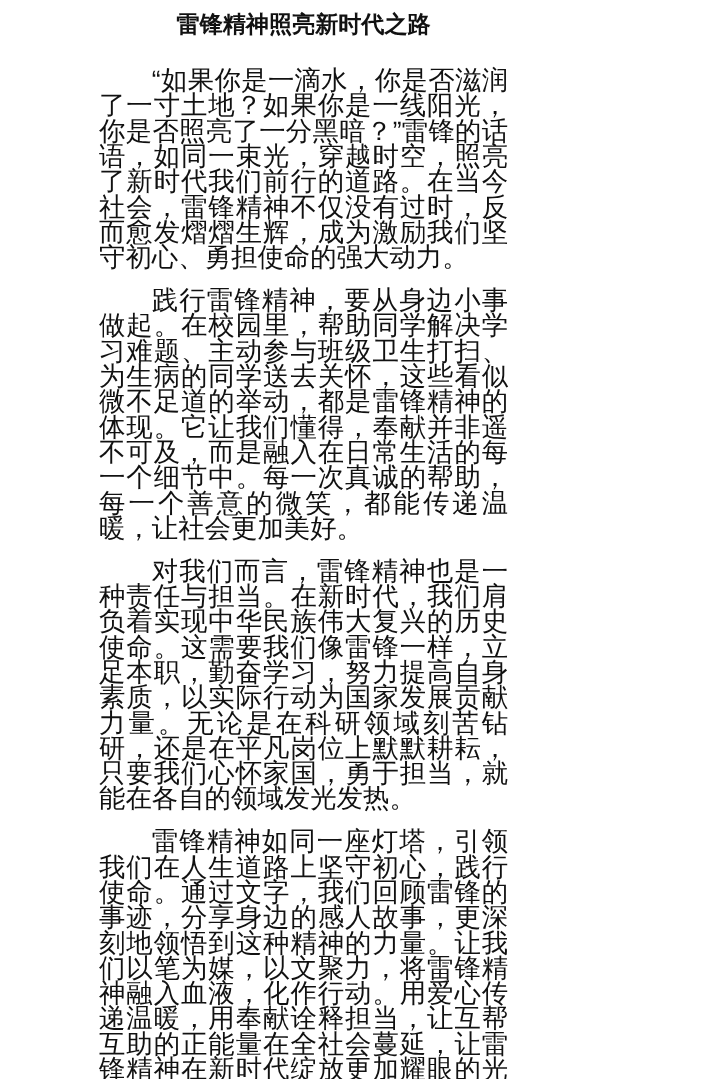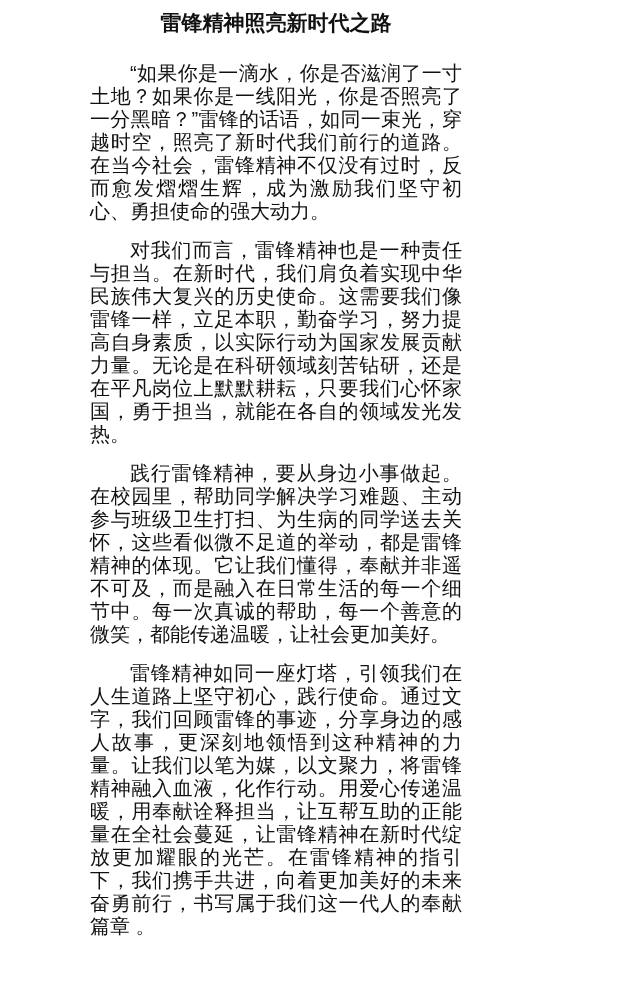--- a/index.html
+++ b/index.html
@@ -21,21 +21,21 @@
   .doc-title {
     margin: 0 0 28px 0;
     font-size: 21px;
     line-height: 22px;
     font-weight: 600;
     text-align: center;
     letter-spacing: 0;
   }
   .doc-paragraph {
     margin: 0 0 16px 0;
-    font-size: 20px;
+    font-size: 24px;
     line-height: 23px;
     font-weight: 400;
     text-indent: 2em;
     text-align: justify;
     text-justify: inter-ideograph;
     word-break: break-all;
     letter-spacing: 0;
   }
   .doc-paragraph:last-child {
     margin-bottom: 0;
@@ -43,18 +43,18 @@
 </style>
 </head>
 <body>
 
 <div class="page">
   <h1 class="doc-title">雷锋精神照亮新时代之路</h1>
 
   <p class="doc-paragraph">“如果你是一滴水，你是否滋润了一寸土地？如果你是一线阳光，你是否照亮了一分黑暗？”雷锋的话语，如同一束光，穿越时空，照亮了新时代我们前行的道路。在当今社会，雷锋精神不仅没有过时，反而愈发熠熠生辉，成为激励我们坚守初心、勇担使命的强大动力。</p>
 
 
+  <p class="doc-paragraph">践行雷锋精神，要从身边小事做起。在校园里，帮助同学解决学习难题、主动参与班级卫生打扫、为生病的同学送去关怀，这些看似微不足道的举动，都是雷锋精神的体现。它让我们懂得，奉献并非遥不可及，而是融入在日常生活的每一个细节中。每一次真诚的帮助，每一个善意的微笑，都能传递温暖，让社会更加美好。</p>
+
   <p class="doc-paragraph">对我们而言，雷锋精神也是一种责任与担当。在新时代，我们肩负着实现中华民族伟大复兴的历史使命。这需要我们像雷锋一样，立足本职，勤奋学习，努力提高自身素质，以实际行动为国家发展贡献力量。无论是在科研领域刻苦钻研，还是在平凡岗位上默默耕耘，只要我们心怀家国，勇于担当，就能在各自的领域发光发热。</p>
-
-  <p class="doc-paragraph">践行雷锋精神，要从身边小事做起。在校园里，帮助同学解决学习难题、主动参与班级卫生打扫、为生病的同学送去关怀，这些看似微不足道的举动，都是雷锋精神的体现。它让我们懂得，奉献并非遥不可及，而是融入在日常生活的每一个细节中。每一次真诚的帮助，每一个善意的微笑，都能传递温暖，让社会更加美好。</p>
 
   <p class="doc-paragraph">雷锋精神如同一座灯塔，引领我们在人生道路上坚守初心，践行使命。通过文字，我们回顾雷锋的事迹，分享身边的感人故事，更深刻地领悟到这种精神的力量。让我们以笔为媒，以文聚力，将雷锋精神融入血液，化作行动。用爱心传递温暖，用奉献诠释担当，让互帮互助的正能量在全社会蔓延，让雷锋精神在新时代绽放更加耀眼的光芒。在雷锋精神的指引下，我们携手共进，向着更加美好的未来奋勇前行，书写属于我们这一代人的奉献篇章 。</p>
 </div>
 
 </body></html>

